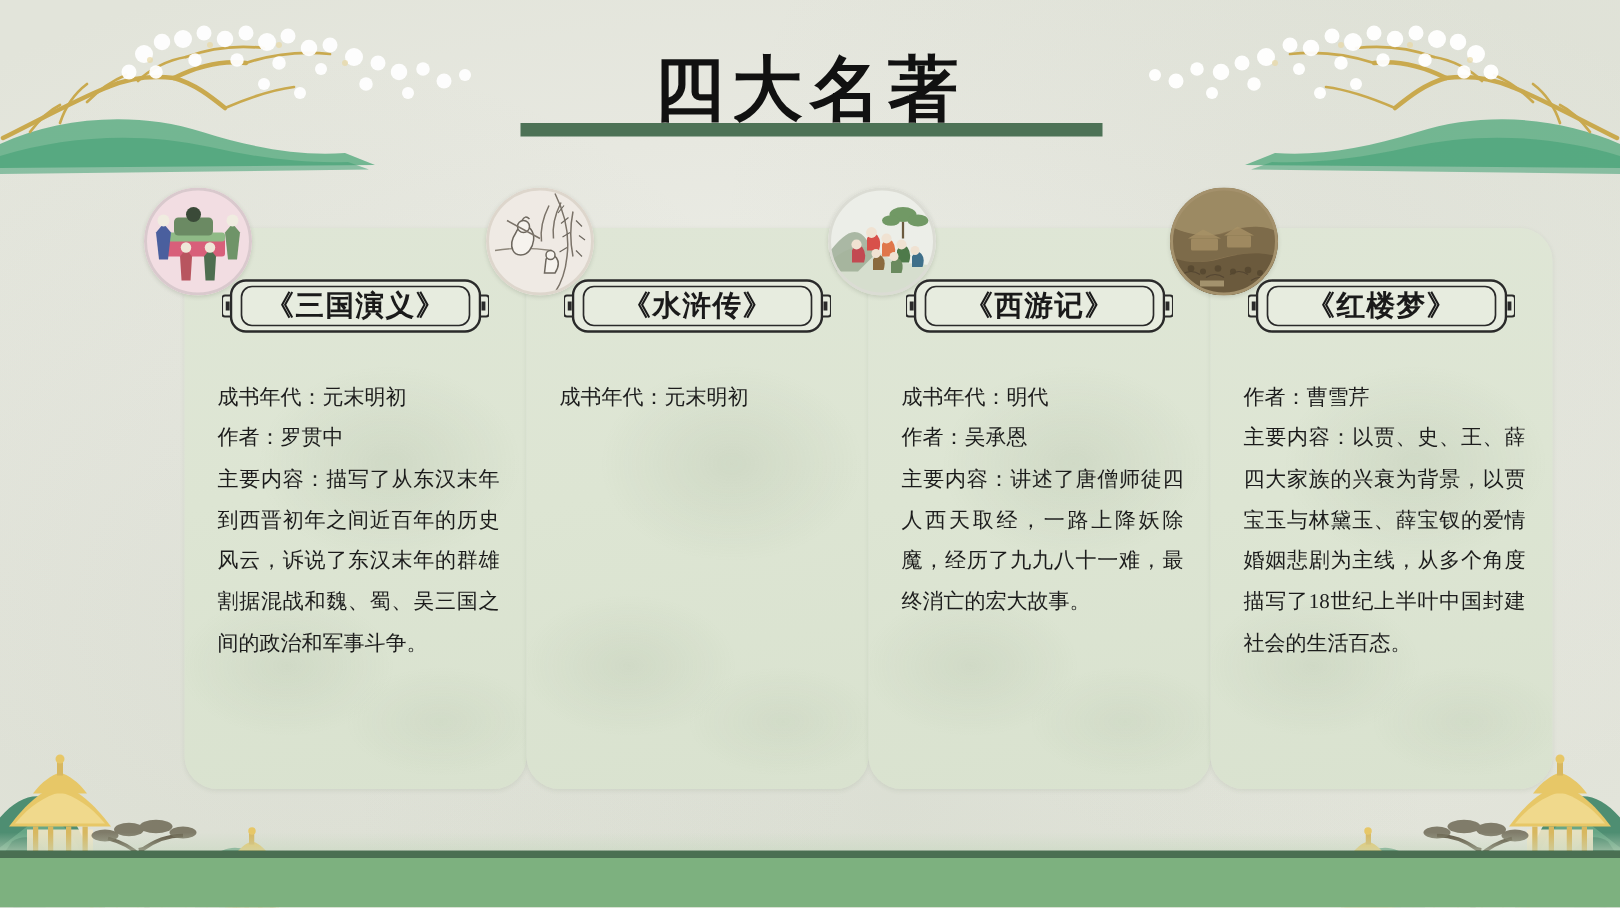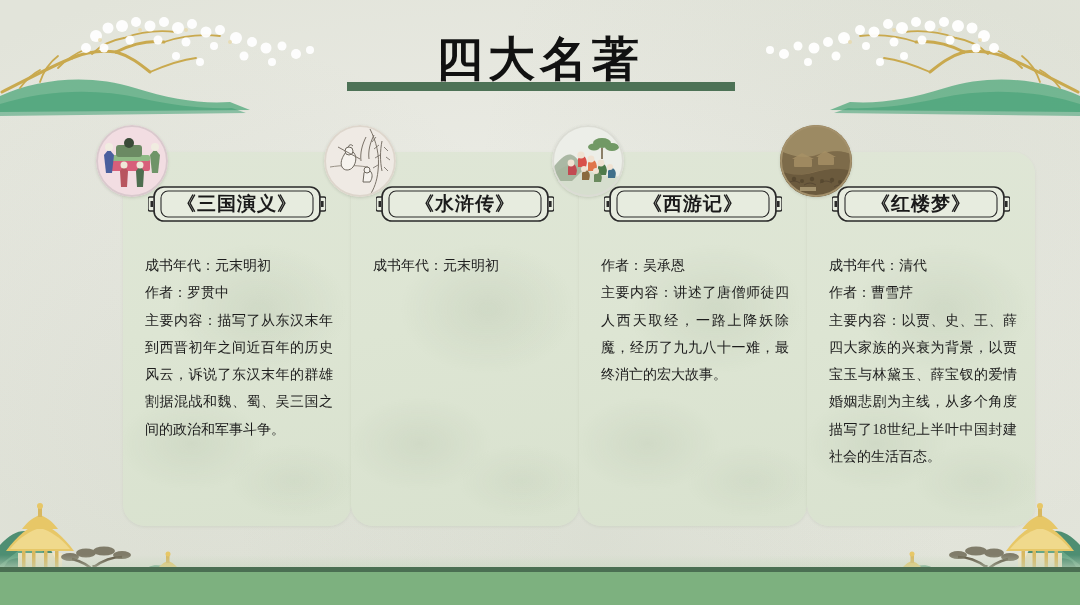--- a/index.html
+++ b/index.html
@@ -336,20 +336,21 @@
           <path d="M16 3 H162 a10 10 0 0 1 10 10 V27 a10 10 0 0 1 -10 10 H16 a10 10 0 0 1 -10 -10 V13 a10 10 0 0 1 10 -10 Z" fill="#e7ecdf" stroke="#2a2a2a" stroke-width="1.6"></path>
           <path d="M20 7 H158 a7 7 0 0 1 7 7 V26 a7 7 0 0 1 -7 7 H20 a7 7 0 0 1 -7 -7 V14 a7 7 0 0 1 7 -7 Z" fill="none" stroke="#2a2a2a" stroke-width="1.1"></path>
           <path d="M6 13 H2 a2 2 0 0 0 -2 2 V25 a2 2 0 0 0 2 2 H6 Z" fill="#e7ecdf" stroke="#2a2a2a" stroke-width="1.4"></path>
           <path d="M172 13 H176 a2 2 0 0 1 2 2 V25 a2 2 0 0 1 -2 2 H172 Z" fill="#e7ecdf" stroke="#2a2a2a" stroke-width="1.4"></path>
           <rect x="2.5" y="17" width="2.6" height="6" fill="#2a2a2a"></rect>
           <rect x="173" y="17" width="2.6" height="6" fill="#2a2a2a"></rect>
         </svg>
         <span class="plaque-label">《西游记》</span>
       </div>
       <div class="card-body">
+        <span class="line">成书年代：明代</span>
         <span class="line">作者：吴承恩</span>
         <span>主要内容：讲述了唐僧师徒四人西天取经，一路上降妖除魔，经历了九九八十一难，最终消亡的宏大故事。</span>
       </div>
     </div>
 
     <div class="card">
       <div class="card-tex"></div>
       <div class="medallion">
         <svg viewBox="0 0 72 72">
           <circle cx="36" cy="36" r="36" fill="#8a7552"></circle>
@@ -382,21 +383,20 @@
           <path d="M16 3 H162 a10 10 0 0 1 10 10 V27 a10 10 0 0 1 -10 10 H16 a10 10 0 0 1 -10 -10 V13 a10 10 0 0 1 10 -10 Z" fill="#e7ecdf" stroke="#2a2a2a" stroke-width="1.6"></path>
           <path d="M20 7 H158 a7 7 0 0 1 7 7 V26 a7 7 0 0 1 -7 7 H20 a7 7 0 0 1 -7 -7 V14 a7 7 0 0 1 7 -7 Z" fill="none" stroke="#2a2a2a" stroke-width="1.1"></path>
           <path d="M6 13 H2 a2 2 0 0 0 -2 2 V25 a2 2 0 0 0 2 2 H6 Z" fill="#e7ecdf" stroke="#2a2a2a" stroke-width="1.4"></path>
           <path d="M172 13 H176 a2 2 0 0 1 2 2 V25 a2 2 0 0 1 -2 2 H172 Z" fill="#e7ecdf" stroke="#2a2a2a" stroke-width="1.4"></path>
           <rect x="2.5" y="17" width="2.6" height="6" fill="#2a2a2a"></rect>
           <rect x="173" y="17" width="2.6" height="6" fill="#2a2a2a"></rect>
         </svg>
         <span class="plaque-label">《红楼梦》</span>
       </div>
       <div class="card-body">
-        <span class="line">成书年代：清代</span>
         <span class="line">作者：曹雪芹</span>
         <span>主要内容：以贾、史、王、薛四大家族的兴衰为背景，以贾宝玉与林黛玉、薛宝钗的爱情婚姻悲剧为主线，从多个角度描写了18世纪上半叶中国封建社会的生活百态。</span>
       </div>
     </div>
 
   </div>
 
   <div class="deco deco-bl">
     <svg viewBox="0 0 300 120">
       <path d="M0 60 C14 44 28 42 40 52 C52 62 58 78 62 96 L70 120 L0 120 Z" fill="#4e8e72"></path>

